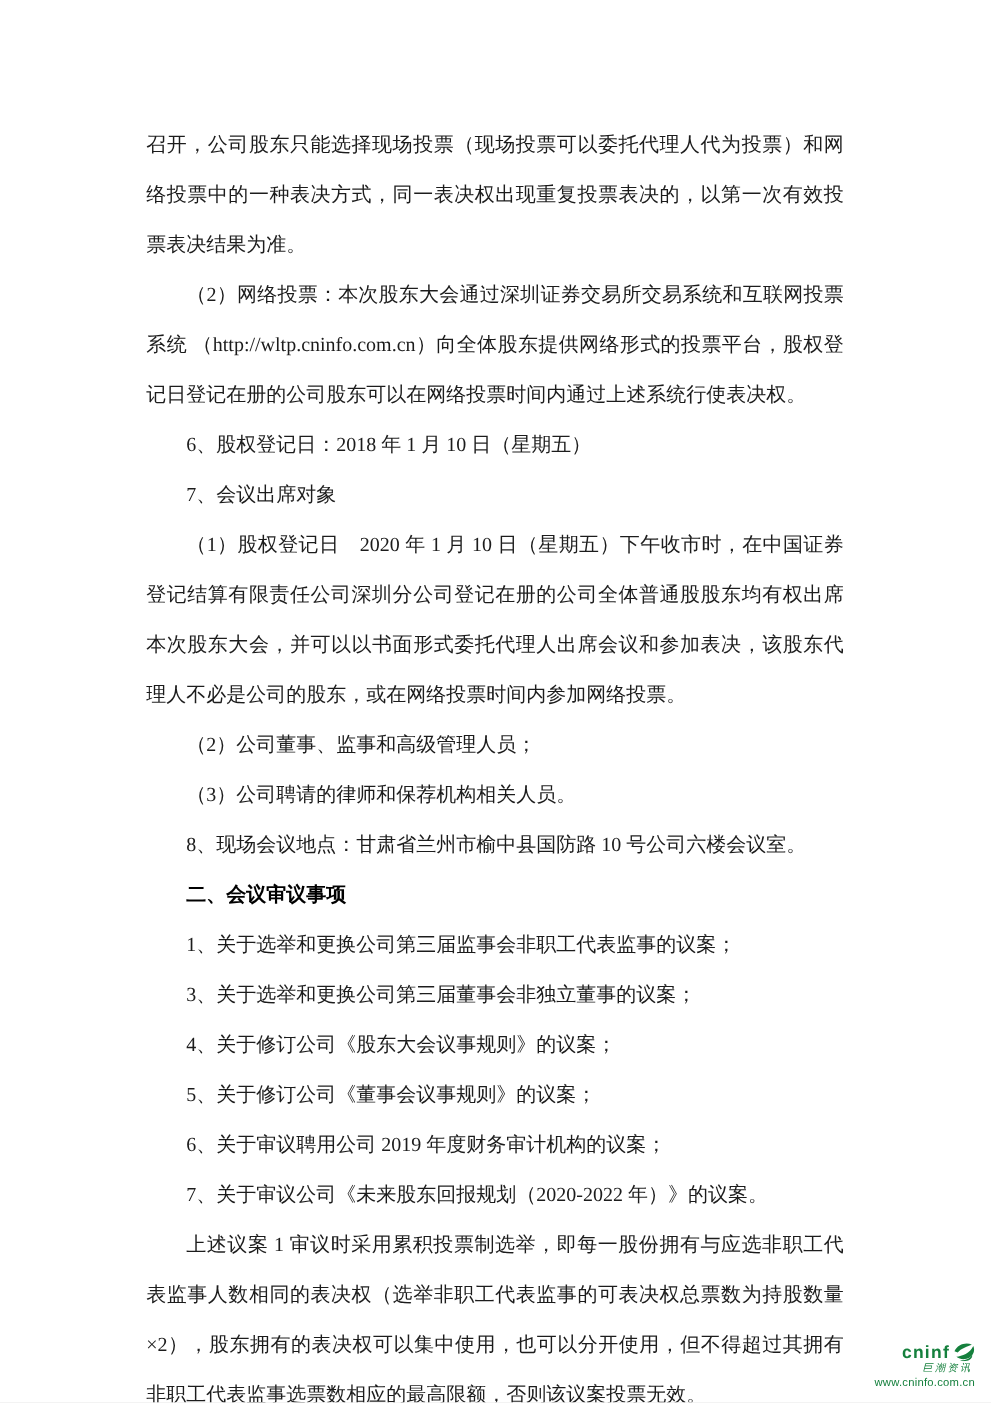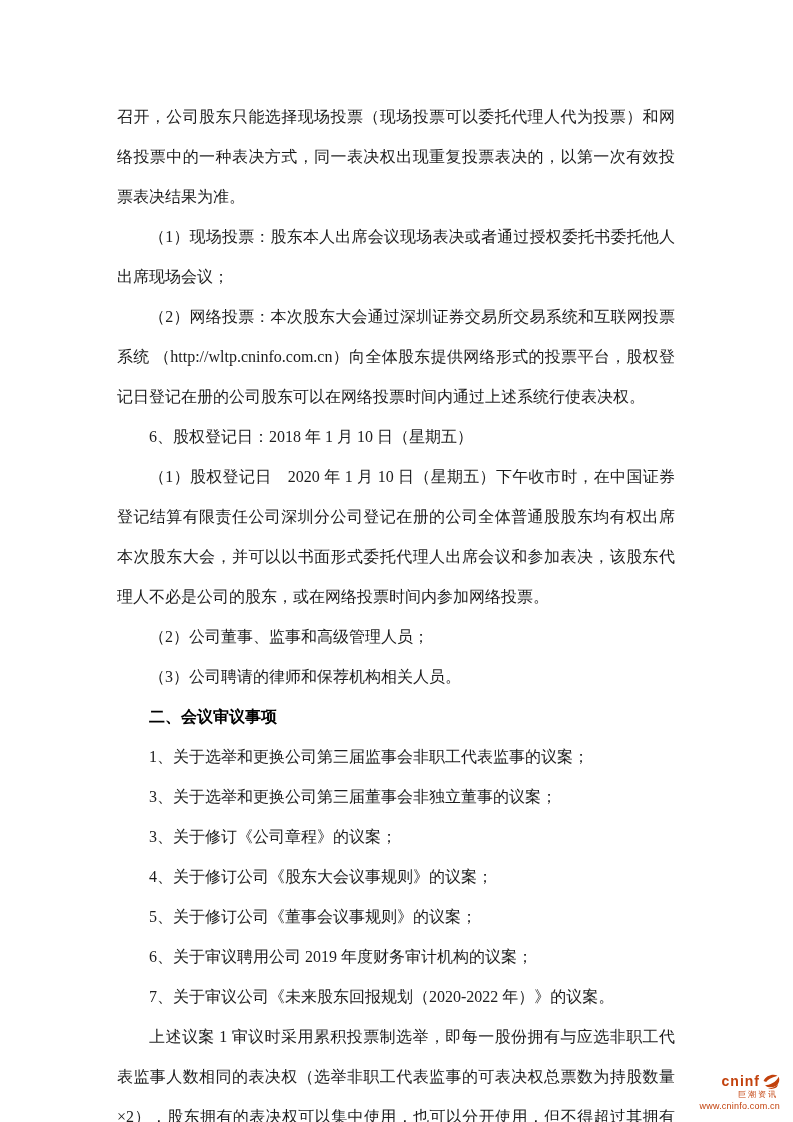--- a/index.html
+++ b/index.html
@@ -35,52 +35,52 @@
   }
   .cninfo .brand-row{
     display:flex;align-items:center;justify-content:flex-end;gap:2px;
   }
   .cninfo .brand{
     font-weight:700;font-size:14px;line-height:14px;letter-spacing:1px;
   }
   .cninfo .swirl{display:inline-block;width:18px;height:16px;}
   .cninfo .swirl svg{display:block;width:18px;height:16px;}
   .cninfo .caption{
-    font-size:8px;line-height:10px;letter-spacing:2px;margin:1px 2px 0 0;
+    font-size:8px;line-height:10px;letter-spacing:2px;margin:1px 2px 0 0;font-style:italic;
   }
   .cninfo .url{
     font-size:9px;line-height:11px;margin-top:1px;letter-spacing:0.2px;
   }
 </style>
 </head>
 <body>
 
 <div class="page">
 
   <div class="doc" id="doc-body" style="color: rgb(28, 28, 28);">
       <p class="">召开，公司股东只能选择现场投票（现场投票可以委托代理人代为投票）和网络投票中的一种表决方式，同一表决权出现重复投票表决的，以第一次有效投票表决结果为准。</p>
-      <p class="indent">（1）现场投票：股东本人出席会议现场表决或者通过授权委托书委托他人出席现场会议；</p>
       <p class="indent">（2）网络投票：本次股东大会通过深圳证券交易所交易系统和互联网投票系统 （http://wltp.cninfo.com.cn）向全体股东提供网络形式的投票平台，股权登记日登记在册的公司股东可以在网络投票时间内通过上述系统行使表决权。</p>
       <p class="indent">6、股权登记日：2018 年 1 月 10 日（星期五）</p>
+      <p class="indent">7、会议出席对象</p>
       <p class="indent">（1）股权登记日　2020 年 1 月 10 日（星期五）下午收市时，在中国证券登记结算有限责任公司深圳分公司登记在册的公司全体普通股股东均有权出席本次股东大会，并可以以书面形式委托代理人出席会议和参加表决，该股东代理人不必是公司的股东，或在网络投票时间内参加网络投票。</p>
       <p class="indent">（2）公司董事、监事和高级管理人员；</p>
       <p class="indent">（3）公司聘请的律师和保荐机构相关人员。</p>
+      <p class="indent">8、现场会议地点：甘肃省兰州市榆中县国防路 10 号公司六楼会议室。</p>
       <p class="heading indent">二、会议审议事项</p>
       <p class="indent">1、关于选举和更换公司第三届监事会非职工代表监事的议案；</p>
       <p class="indent">3、关于选举和更换公司第三届董事会非独立董事的议案；</p>
-      <p class="indent">3、关于修订《公司章程》的议案；</p>
       <p class="indent">4、关于修订公司《股东大会议事规则》的议案；</p>
       <p class="indent">5、关于修订公司《董事会议事规则》的议案；</p>
       <p class="indent">6、关于审议聘用公司 2019 年度财务审计机构的议案；</p>
       <p class="indent">7、关于审议公司《未来股东回报规划（2020-2022 年）》的议案。</p>
       <p class="indent">上述议案 1 审议时采用累积投票制选举，即每一股份拥有与应选非职工代表监事人数相同的表决权（选举非职工代表监事的可表决权总票数为持股数量×2），股东拥有的表决权可以集中使用，也可以分开使用，但不得超过其拥有非职工代表监事选票数相应的最高限额，否则该议案投票无效。</p>
       <p class="indent">上述议案 3、议案 7 属于特别决议议案，应当由出席股东大会的股东（包括</p>
     </div>
 
-  <div class="cninfo" style="color: #c2410c;">
+  <div class="cninfo" style="color: #15803d;">
     <div class="brand-row">
       <span class="brand">cninf</span>
       <span class="swirl">
         <svg viewBox="0 0 19 17" fill="currentColor" aria-hidden="true">
           <path d="M1.6 8.4 C4.2 2.6 11.6 0.4 16.4 2.9 C13.2 4.1 6.8 6.0 4.4 9.6 Z"></path>
           <path d="M17.6 4.1 C19.2 7.5 18.0 11.6 14.5 13.8 C10.9 16.0 6.2 15.6 3.2 13.2 C8.0 12.8 14.8 10.3 17.6 4.1 Z"></path>
           <path d="M6.3 16.1 C10.3 16.6 14.6 14.9 16.6 11.7 C17.1 14.0 15.2 15.9 12.3 16.6 C10.1 17.2 7.8 17.0 6.3 16.1 Z"></path>
         </svg>
       </span>
     </div>

